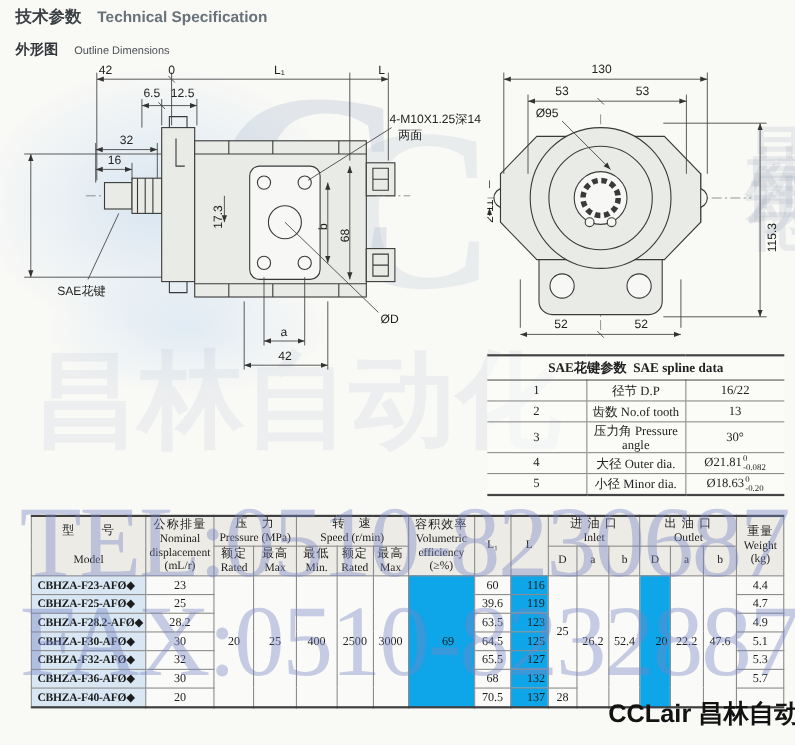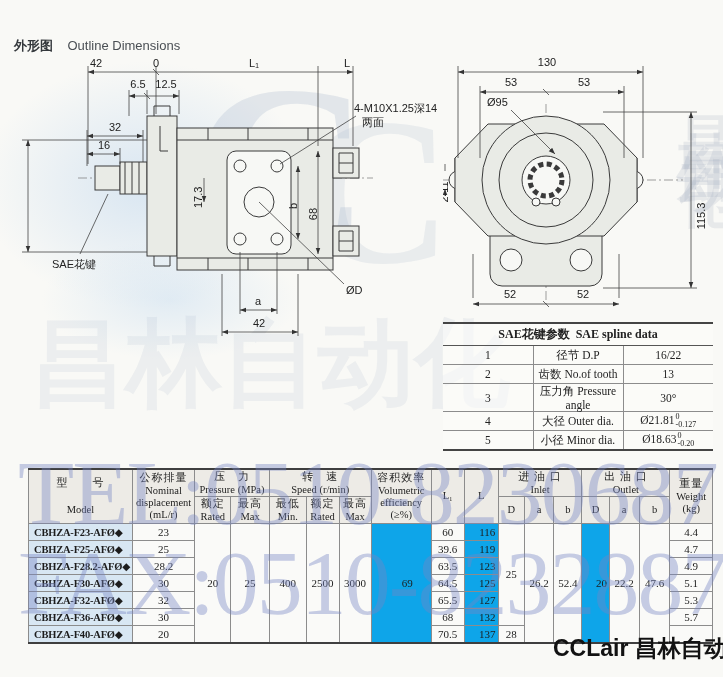--- a/index.html
+++ b/index.html
@@ -4,21 +4,21 @@
 <style>
   html,body{margin:0;padding:0;}
   body{width:723px;height:677px;overflow:hidden;background:#fafaf7;
        font-family:"Liberation Sans","DejaVu Sans",sans-serif;color:#333;}
   .page{position:relative;width:723px;height:677px;background:#f9f9f6;}
   .abs{position:absolute;}
   
   .h-cn{font-weight:bold;color:#3c4146;font-size:15px;}
   .h-en{font-weight:bold;color:#68727a;font-size:14px;margin-left:10px;}
   .h2-cn{font-weight:bold;color:#34383c;font-size:13px;}
-  .h2-en{color:#4a4f54;font-size:13px;margin-left:10px;}
+  .h2-en{color:#4a4f54;font-size:10px;margin-left:10px;}
   
   .wash{pointer-events:none;border-radius:50%;}
   
   .wm-tel,.wm-fax{font-family:"Liberation Serif","DejaVu Serif",serif;
      font-size:92px;line-height:1;color:rgba(118,133,196,0.40);
      white-space:nowrap;letter-spacing:-2px;pointer-events:none;font-weight:normal;}
   .wm-logo{font-family:"Liberation Serif","DejaVu Serif",serif;font-weight:bold;
      font-size:250px;color:rgba(168,184,206,0.28);pointer-events:none;line-height:1;}
   .wm-vert{writing-mode:vertical-rl;font-size:58px;font-weight:bold;
      color:rgba(158,170,192,0.20);letter-spacing:14px;pointer-events:none;}
@@ -64,20 +64,24 @@
 <div class="page">
 
   <div class="abs wash" style="left:-20px;top:60px;width:330px;height:250px;background:radial-gradient(ellipse at center,rgba(190,214,238,0.55),rgba(190,214,238,0) 70%);"></div>
   <div class="abs wash" style="left:40px;top:240px;width:260px;height:120px;background:radial-gradient(ellipse at center,rgba(196,219,240,0.45),rgba(196,219,240,0) 70%);"></div>
 
   <div class="abs wm-logo" style="left:190px;top:48px;">C</div>
   <div class="abs wm-logo" style="left:300px;top:86px;font-size:210px;color:rgba(168,184,206,0.20);">C</div>
   <div class="abs wm-vert" style="left:668px;top:70px;height:560px;">昌林自动化</div>
   <div class="abs wm-faint" style="left:30px;top:300px;">昌林自动化</div>
 
+  <div class="abs" style="left:14px;top:6px;">
+    <span class="h-cn">技术参数</span>
+    <span class="h-en">Technical Specification</span>
+  </div>
   <div class="abs" style="left:14px;top:36px;">
     <span class="h2-cn">外形图</span>
     <span class="h2-en">Outline Dimensions</span>
   </div>
 
   <svg class="abs" style="left:8px;top:56px;" width="432" height="284" viewBox="0 0 432 284">
     <defs>
       <marker id="aL" markerWidth="9" markerHeight="8" refX="8" refY="3.5" orient="auto-start-reverse">
         <path d="M0,0.5 L8,3.5 L0,6.5 z" fill="#333"></path>
       </marker>
@@ -229,21 +233,21 @@
       <td>13</td>
     </tr>
     <tr>
       <td>3</td>
       <td>压力角  Pressure angle</td>
       <td>30°</td>
     </tr>
     <tr>
       <td>4</td>
       <td>大径  Outer dia.</td>
-      <td><span>Ø21.81</span><span class="tolstack"><i>0</i><i>-0.127</i></span></td>
+      <td><span>Ø21.81</span><span class="tolstack"><i>0</i><i>-0.082</i></span></td>
     </tr>
     <tr>
       <td>5</td>
       <td>小径  Minor dia.</td>
       <td><span>Ø18.63</span><span class="tolstack"><i>0</i><i>-0.20</i></span></td>
     </tr>
   </tbody>
     </table>
 
 

